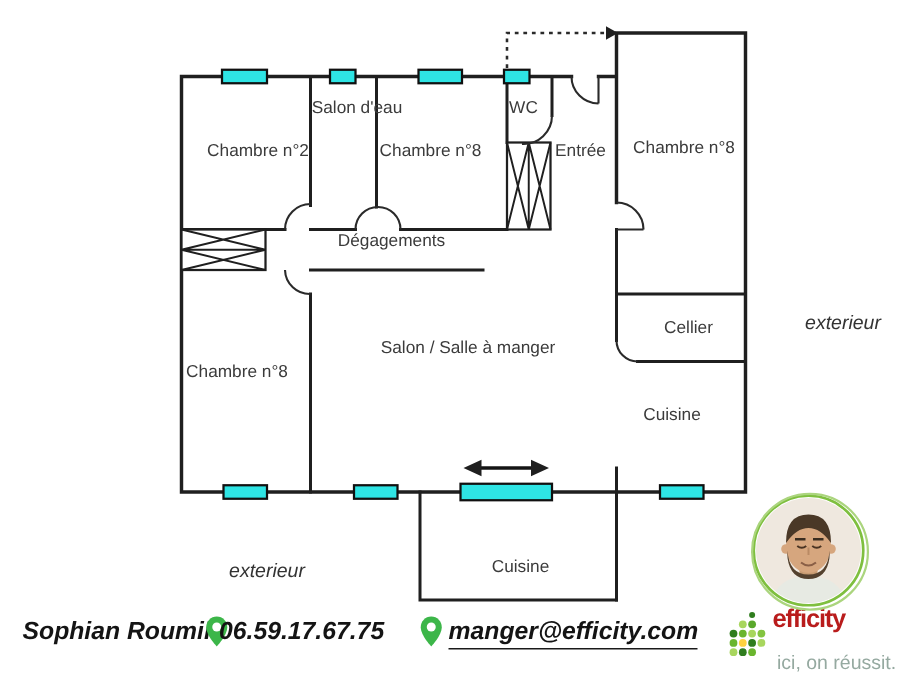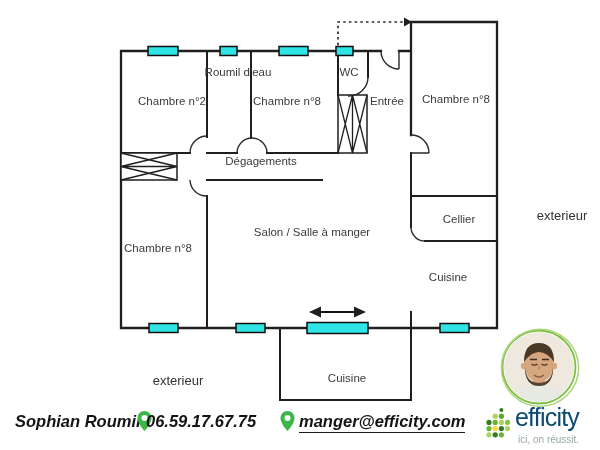--- a/index.html
+++ b/index.html
@@ -9,27 +9,27 @@
   .wall{stroke:var(--wall,#1f1f1f);stroke-width:2.3;fill:none;stroke-linecap:square;}
   .wall-thin{stroke:var(--wall,#1f1f1f);stroke-width:2;fill:none;stroke-linecap:square;}
   .door{stroke:#2a2a2a;stroke-width:1.4;fill:none;}
   .hatch{stroke:#1f1f1f;stroke-width:1.5;fill:#fff;}
   .hatchline{stroke:#1f1f1f;stroke-width:1.3;fill:none;}
   .win{fill:var(--window,#2ee4e4);stroke:#101010;stroke-width:1.5;}
   .dotted{stroke:#2a2a2a;stroke-width:1.7;stroke-dasharray:2.5 3.2;fill:none;}
   .solidfill{fill:#1f1f1f;}
   .label{position:absolute;transform:translate(-50%,-50%);white-space:nowrap;
          font-size:11.5px;color:#3b3b3b;}
-  .label.big{font-size:13px;color:#333;}
+  .label.big{font-size:13px;color:#333;font-style:italic;}
   .footer-text{position:absolute;font-weight:bold;font-style:italic;font-size:16.5px;color:#141414;}
   .email{border-bottom:1.6px solid #1a1a1a;padding-bottom:1px;}
   .pin{position:absolute;width:17px;height:22px;}
-  .brand-name{position:absolute;left:515px;top:403px;font-weight:normal;font-size:25px;
-              letter-spacing:-0.8px;color:#0c4a6e;}
-  .brand-tagline{position:absolute;left:518px;top:434px;font-size:10px;color:#95a9a0;}
+  .brand-name{position:absolute;left:515px;top:403px;font-weight:bold;font-size:17px;
+              letter-spacing:-0.8px;color:#b91c1c;}
+  .brand-tagline{position:absolute;left:518px;top:434px;font-size:13px;color:#95a9a0;}
   .dots{position:absolute;left:485px;top:406px;}
   .avatar{position:absolute;left:495px;top:323px;}
 </style>
 </head>
 <body style="--wall: #1f1f1f; --window: #2ee4e4; --pin: #3cb649; --brand-green: #7abf3c;">
 
 <svg class="plan-svg" viewBox="0 0 600 450">
 
   <g>
     <path class="dotted" d="M338 51 V22 H404"></path>
@@ -82,21 +82,21 @@
     <rect class="win" x="440" y="323.5" width="29" height="9"></rect>
   </g>
 
   <g>
     <path d="M318 312 H357" stroke="#141414" stroke-width="2.2" fill="none"></path>
     <path class="solidfill" d="M309 312 L321 306.5 V317.5 Z M366 312 L354 306.5 V317.5 Z"></path>
   </g>
 </svg>
 
 <div class="label" style="left:172px;top:101px">Chambre n°2</div>
-<div class="label" style="left:238px;top:72px">Roumil d'eau</div>
+<div class="label" style="left:238px;top:72px">Salon d'eau</div>
 <div class="label" style="left:287px;top:101px">Chambre n°8</div>
 <div class="label" style="left:349px;top:72px">WC</div>
 <div class="label" style="left:387px;top:101px">Entrée</div>
 <div class="label" style="left:456px;top:99px">Chambre n°8</div>
 <div class="label" style="left:261px;top:161px">Dégagements</div>
 <div class="label" style="left:158px;top:248px">Chambre n°8</div>
 <div class="label" style="left:312px;top:232px">Salon / Salle à manger</div>
 <div class="label" style="left:459px;top:219px">Cellier</div>
 <div class="label" style="left:448px;top:277px">Cuisine</div>
 <div class="label big" style="left:562px;top:215px">exterieur</div>

